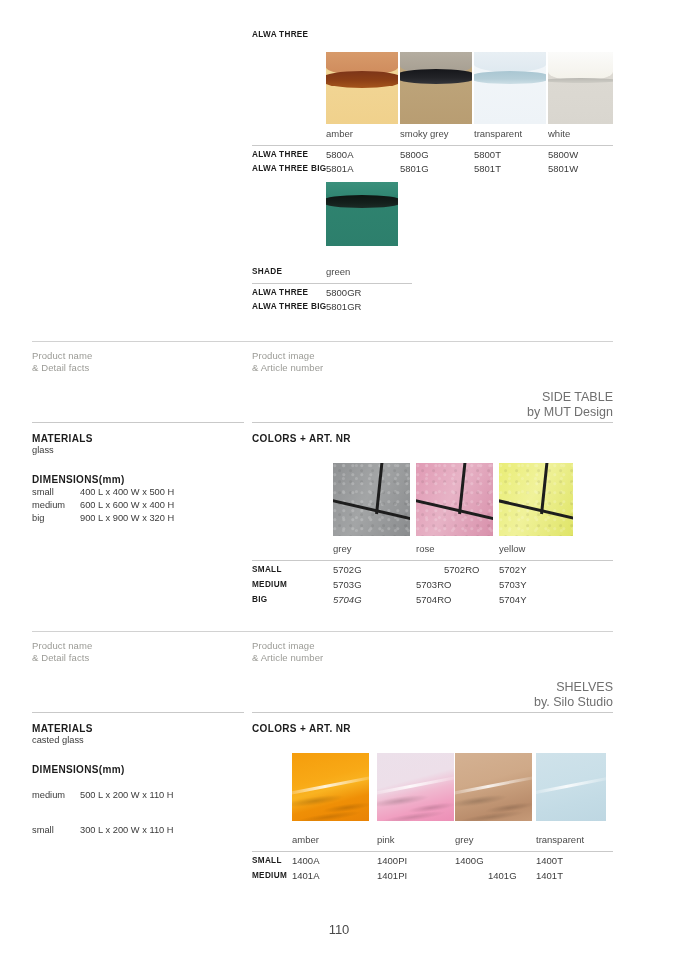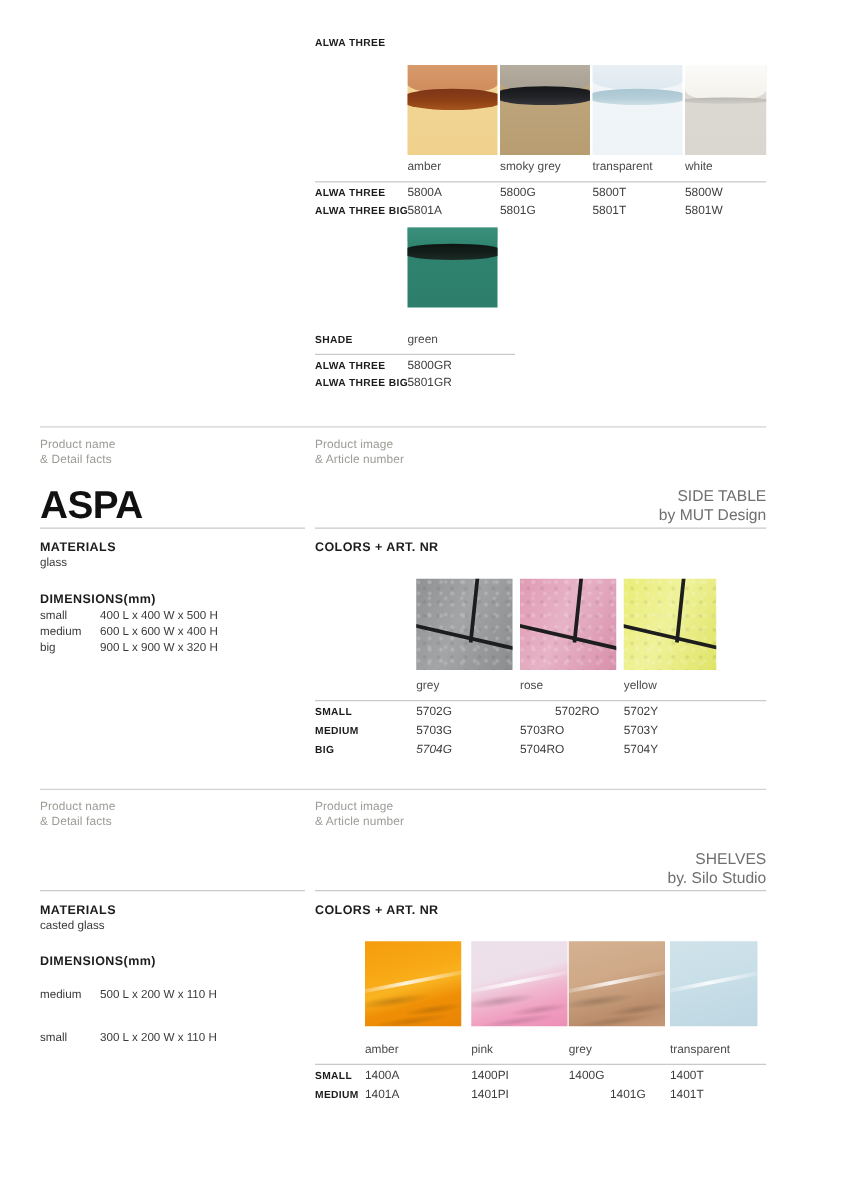--- a/index.html
+++ b/index.html
@@ -307,21 +307,20 @@
 
   <div class="tbl-label" style="left:252px; top:302px;">ALWA THREE BIG</div>
   <div class="tbl-cell" style="left:326px; top:301px;">5801GR</div>
 
   <div class="rule-full" style="top:341px;"></div>
   <div class="col-caption" style="left:32px; top:350px;">Product  name
 &amp; Detail facts</div>
   <div class="col-caption" style="left:252px; top:350px;">Product image
 &amp; Article number</div>
 
-  <div class="product-title" style="left:32px; top:387px;">ASPA</div>
   <div class="product-type" style="top:390px;">SIDE TABLE
 by MUT Design</div>
 
   <div class="rule-left" style="top:422px;"></div>
   <div class="rule-right" style="top:422px;"></div>
 
   <div class="spec-head" style="left:32px; top:433px;">MATERIALS</div>
   <div class="spec-val" style="left:32px; top:445px;">glass</div>
 
   <div class="spec-head" style="left:32px; top:474px;">DIMENSIONS(mm)</div>
@@ -441,14 +440,15 @@
   <div class="tbl-cell" style="left:377px; top:855px;">1400PI</div>
   <div class="tbl-cell" style="left:455px; top:855px;">1400G</div>
   <div class="tbl-cell" style="left:536px; top:855px;">1400T</div>
 
   <div class="tbl-label" style="left:252px; top:871px;">MEDIUM</div>
   <div class="tbl-cell" style="left:292px; top:870px;">1401A</div>
   <div class="tbl-cell" style="left:377px; top:870px;">1401PI</div>
   <div class="tbl-cell" style="left:455px; top:870px;margin-left:33px;">1401G</div>
   <div class="tbl-cell" style="left:536px; top:870px;">1401T</div>
 
+  <div class="page-number">110</div>
 
 </div>
 
 </body></html>

